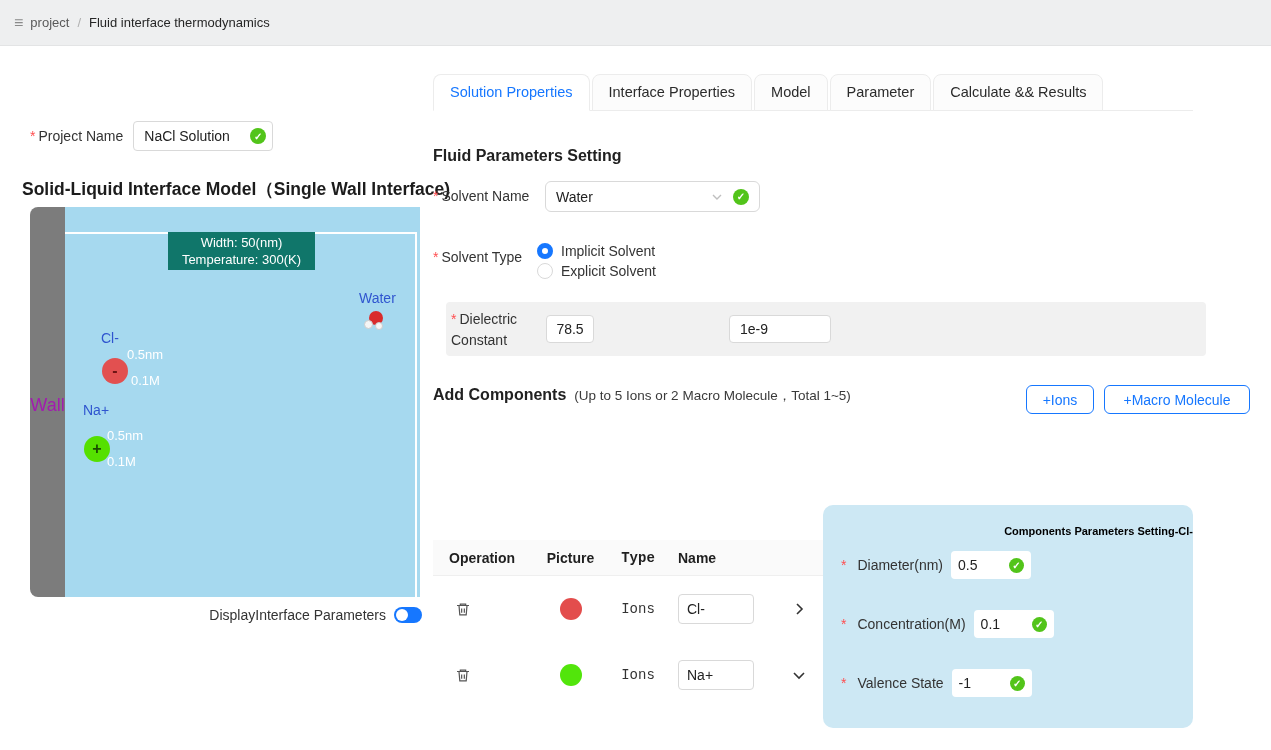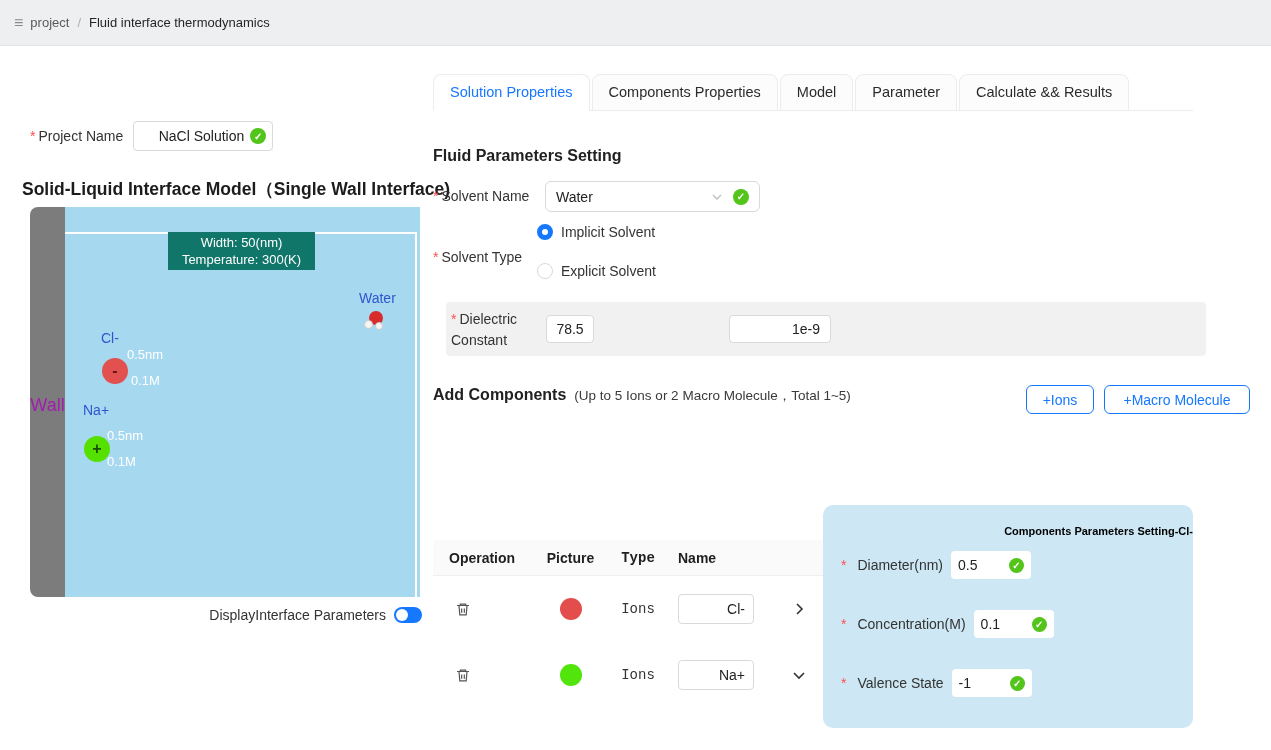--- a/index.html
+++ b/index.html
@@ -24,21 +24,21 @@
 
   
   .req { color:#ff4d4f; margin-right:3px; }
   .check {
     width:16px; height:16px; border-radius:50%; background:#52c41a; color:#fff;
     font-size:10px; font-weight:bold; display:flex; align-items:center; justify-content:center;
     flex:0 0 16px;
   }
   .txt-input {
     height:30px; border:1px solid #d9d9d9; border-radius:4px; font:14px "Liberation Sans", sans-serif;
-    color:#222; padding:0 10px; background:#fff;text-align:right;
+    color:#222; padding:0 10px; background:#fff;
   }
 
   
   .project-row { left:30px; top:120px; height:32px; display:flex; align-items:center; }
   .project-row .lbl { margin-right:10px; }
   .input-wrap { position:relative; display:inline-block; }
   .input-wrap .check { position:absolute; right:7px; top:7px; }
 
   
   .model-title { left:22px; top:177px; font-size:17.5px; font-weight:700; color:#1c1c1c; }
@@ -79,21 +79,21 @@
   .fluid-title { left:433px; top:147px; font-size:16px; font-weight:700; color:#212121; }
   .solvent-label { left:433px; top:188px; }
   .selectbox {
     left:545px; top:181px; width:215px; height:31px; border:1px solid #d9d9d9; border-radius:6px;
     background:#fff; display:flex; align-items:center; padding:0 10px; cursor:pointer;
   }
   .selectbox .val { flex:1; color:#222; }
   .selectbox .chev { color:#bfbfbf; margin-right:10px; display:flex; }
   .stype-label { left:433px; top:249px; }
   .radio-row { display:flex; align-items:center; gap:8px; cursor:pointer; }
-  .radio-row.r1 { left:537px; top:224px; }
+  .radio-row.r1 { left:537px; top:243px; }
   .radio-row.r2 { left:537px; top:263px; }
   .radio { width:16px; height:16px; border-radius:50%; background:#fff; flex:0 0 16px; }
   .radio.on  { border:5px solid #1677ff; }
   .radio.off { border:1px solid #d9d9d9; }
 
   .gray-panel { left:433px; top:302px; width:760px; height:54px; background:#f1f1f1; border-radius:4px;margin-left:13px; }
   .gp-label { position:absolute; font-size:14px; line-height:21px; color:#333; top:7px; }
   .gp-l1 { left:5px; }
   .gp-l2 { left:155px; }
   .gp-in1 { position:absolute; left:100px; top:13px; width:48px; height:28px; text-align:center; padding:0 4px; }
@@ -188,21 +188,21 @@
   <div class="abs toggle-row">
     <span>DisplayInterface Parameters</span>
     <span class="switch">
         <span class="knob"></span>
       </span>
   </div>
 
   <div class="abs tabs-line"></div>
   <div class="abs tabs">
     <div class="tab active">Solution Properties</div>
-    <div class="tab">Components Properties</div>
+    <div class="tab">Interface Properties</div>
     <div class="tab">Model</div>
     <div class="tab">Parameter</div>
     <div class="tab">Calculate &amp;&amp; Results</div>
   </div>
 
   <div class="abs fluid-title">Fluid Parameters Setting</div>
 
   <div class="abs solvent-label">
     <span class="req">*</span><span>Solvent Name</span>
   </div>

